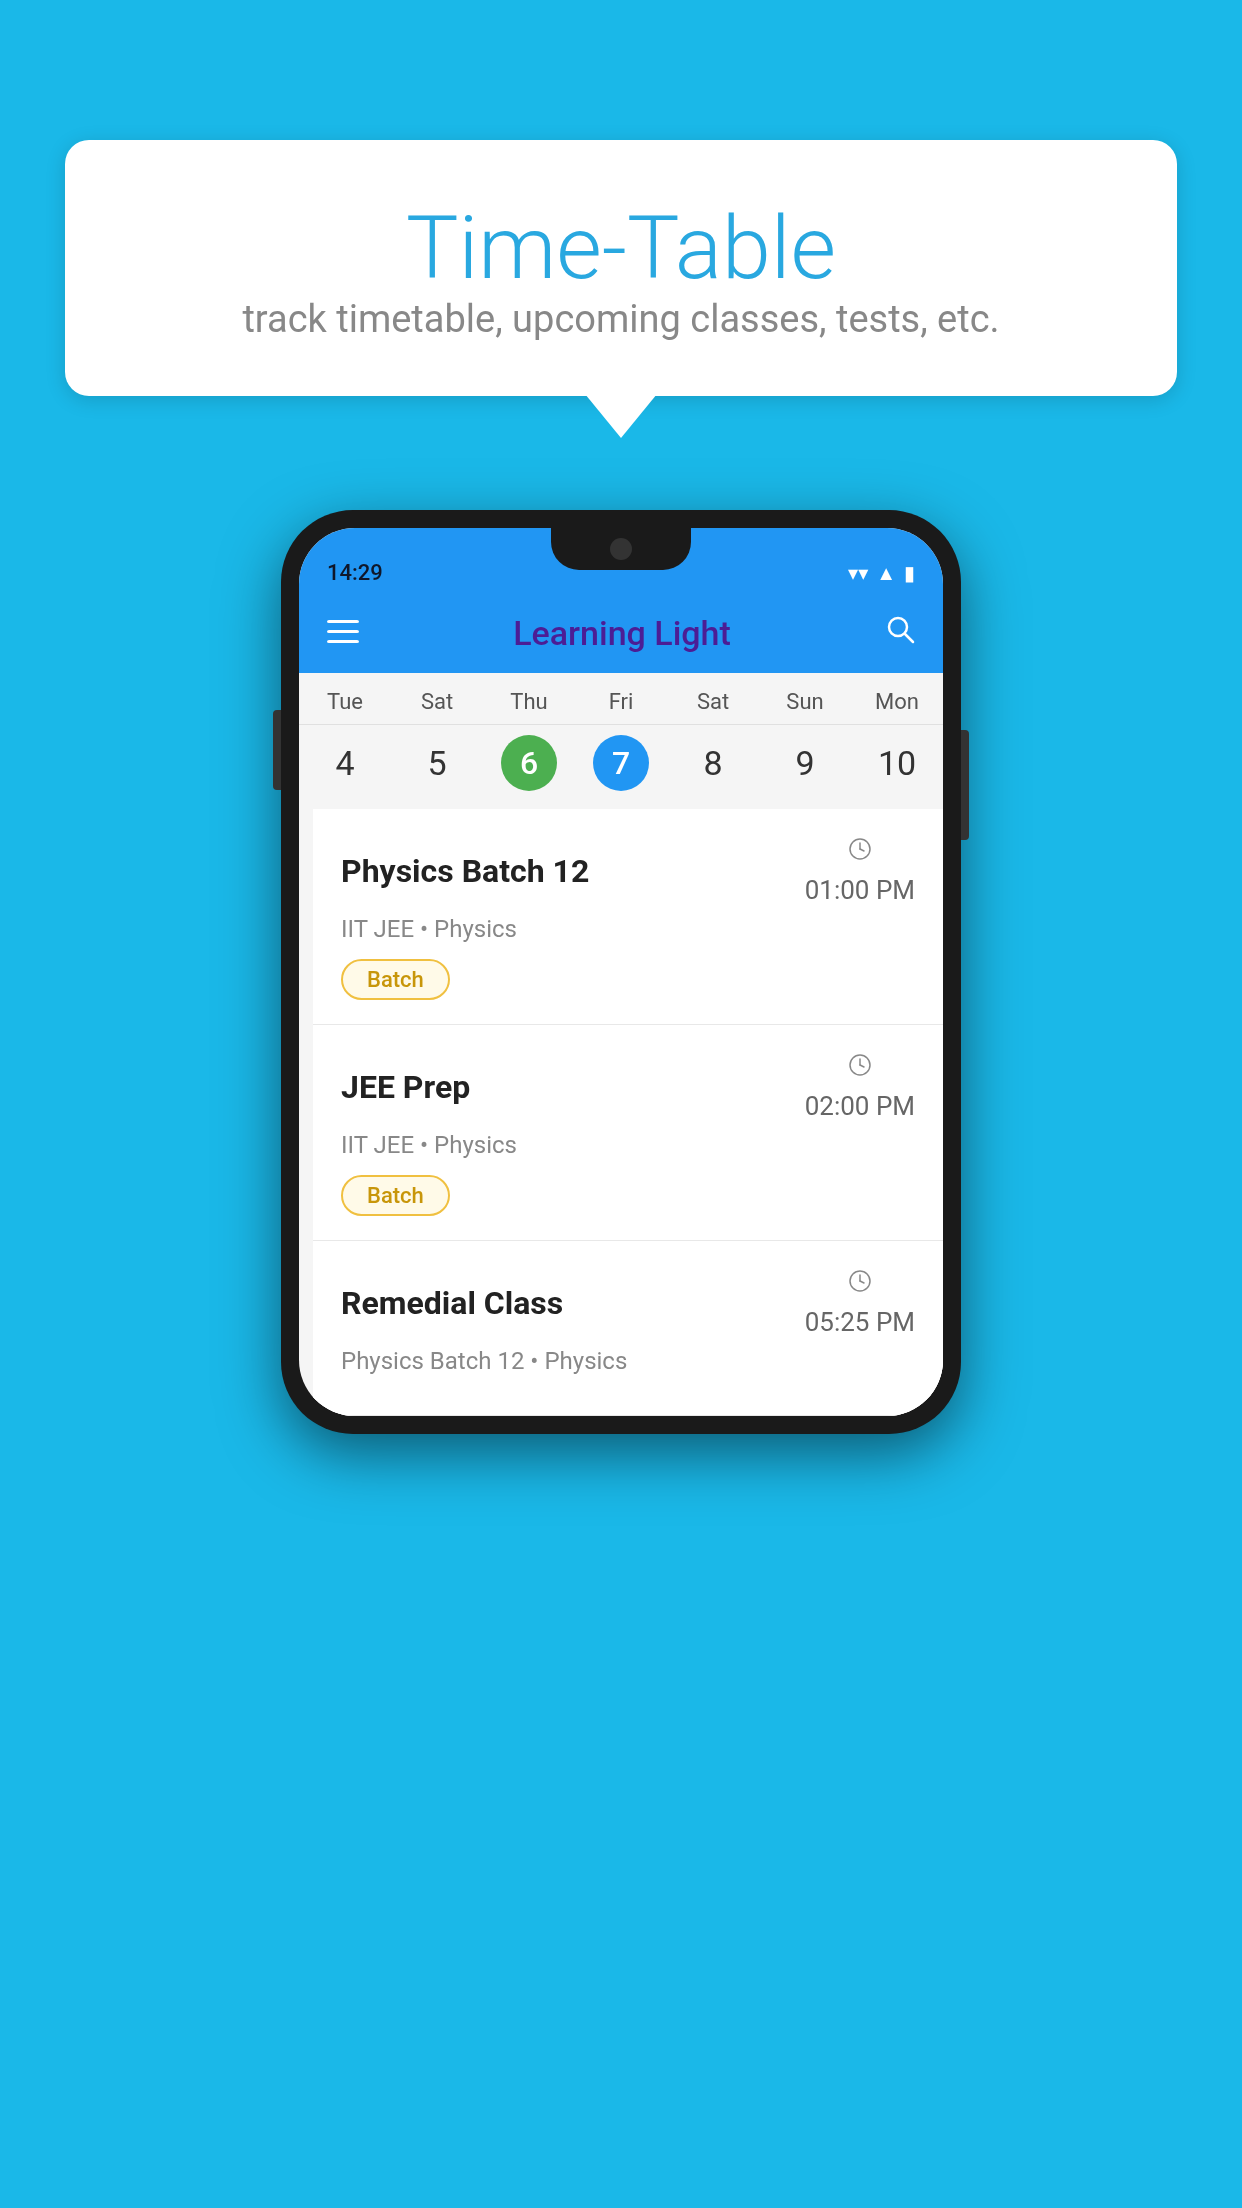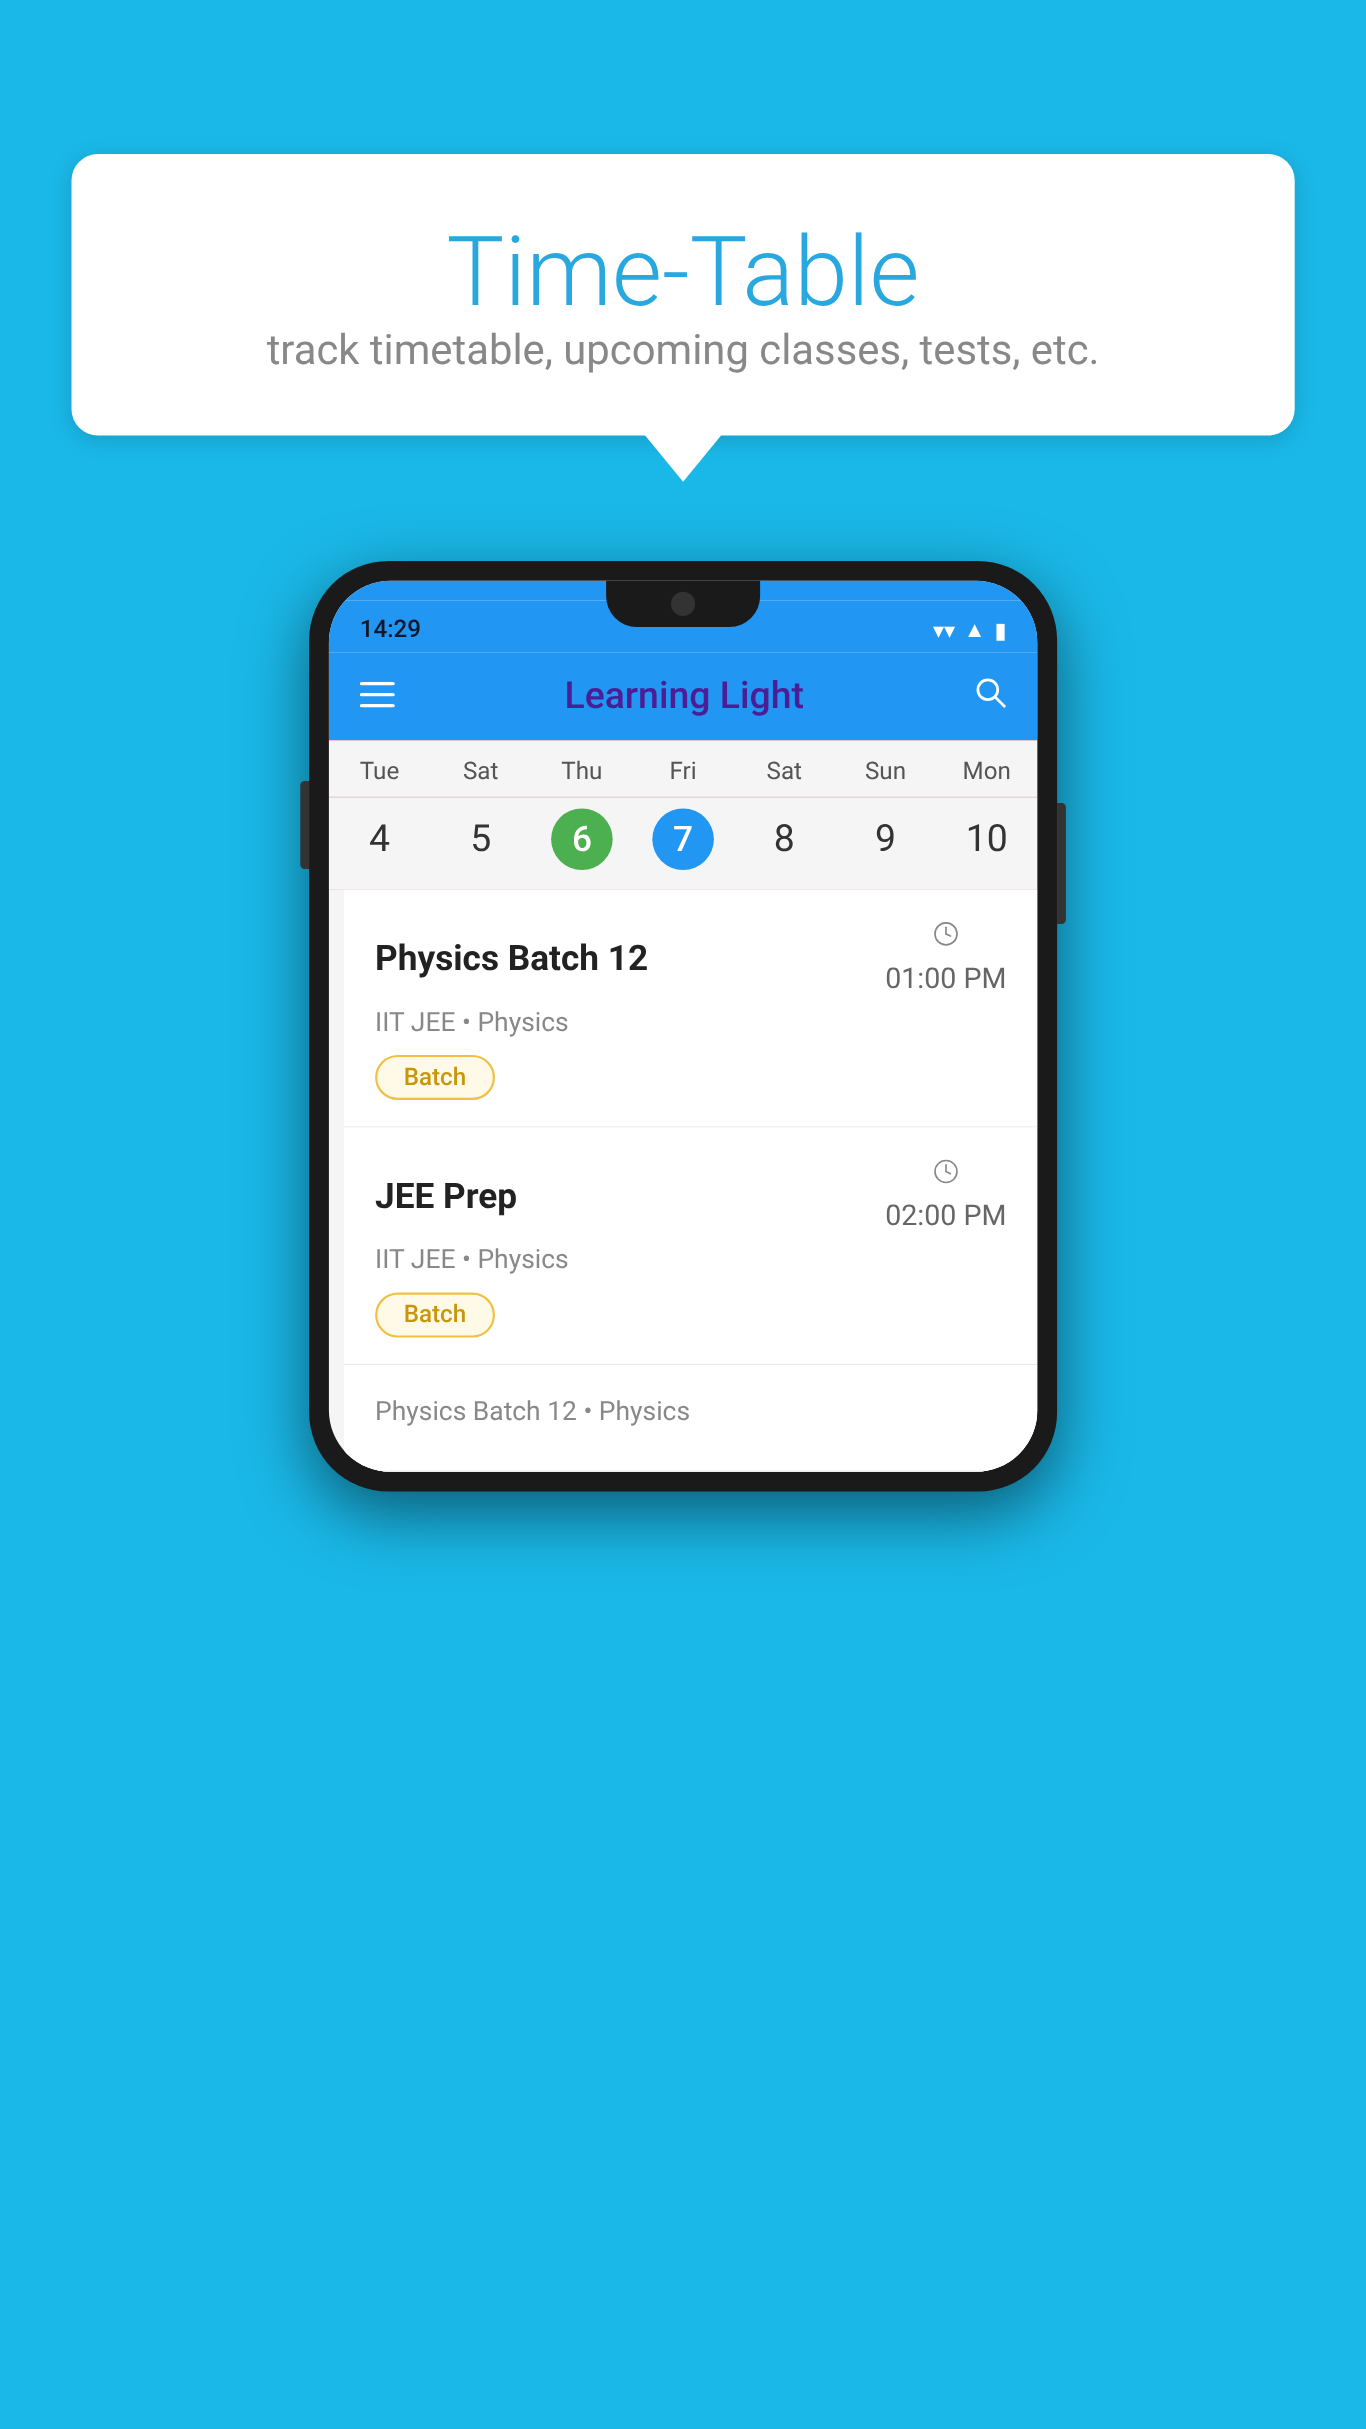--- a/index.html
+++ b/index.html
@@ -421,19 +421,32 @@
                 </svg>
               </span>
               <span>02:00 PM</span>
             </div>
           </div>
           <div class="schedule-item-subtitle">IIT JEE • Physics</div>
           <div class="batch-tag">Batch</div>
         </div>
 
         <div class="schedule-item">
+          <div class="schedule-item-header">
+            <span class="schedule-item-title">Remedial Class</span>
+            <div class="schedule-item-time">
+              <span class="clock-icon">
+                <svg width="24" height="24" viewBox="0 0 24 24" fill="none">
+                  <circle cx="12" cy="12" r="10" stroke="#888" stroke-width="1.5"></circle>
+                  <line x1="12" y1="6" x2="12" y2="12" stroke="#888" stroke-width="1.5" stroke-linecap="round"></line>
+                  <line x1="12" y1="12" x2="16" y2="14" stroke="#888" stroke-width="1.5" stroke-linecap="round"></line>
+                </svg>
+              </span>
+              <span>05:25 PM</span>
+            </div>
+          </div>
           <div class="schedule-item-subtitle">Physics Batch 12 • Physics</div>
         </div>
 
       </div>
     </div>
   </div>
 </div>
 
 </body></html>

